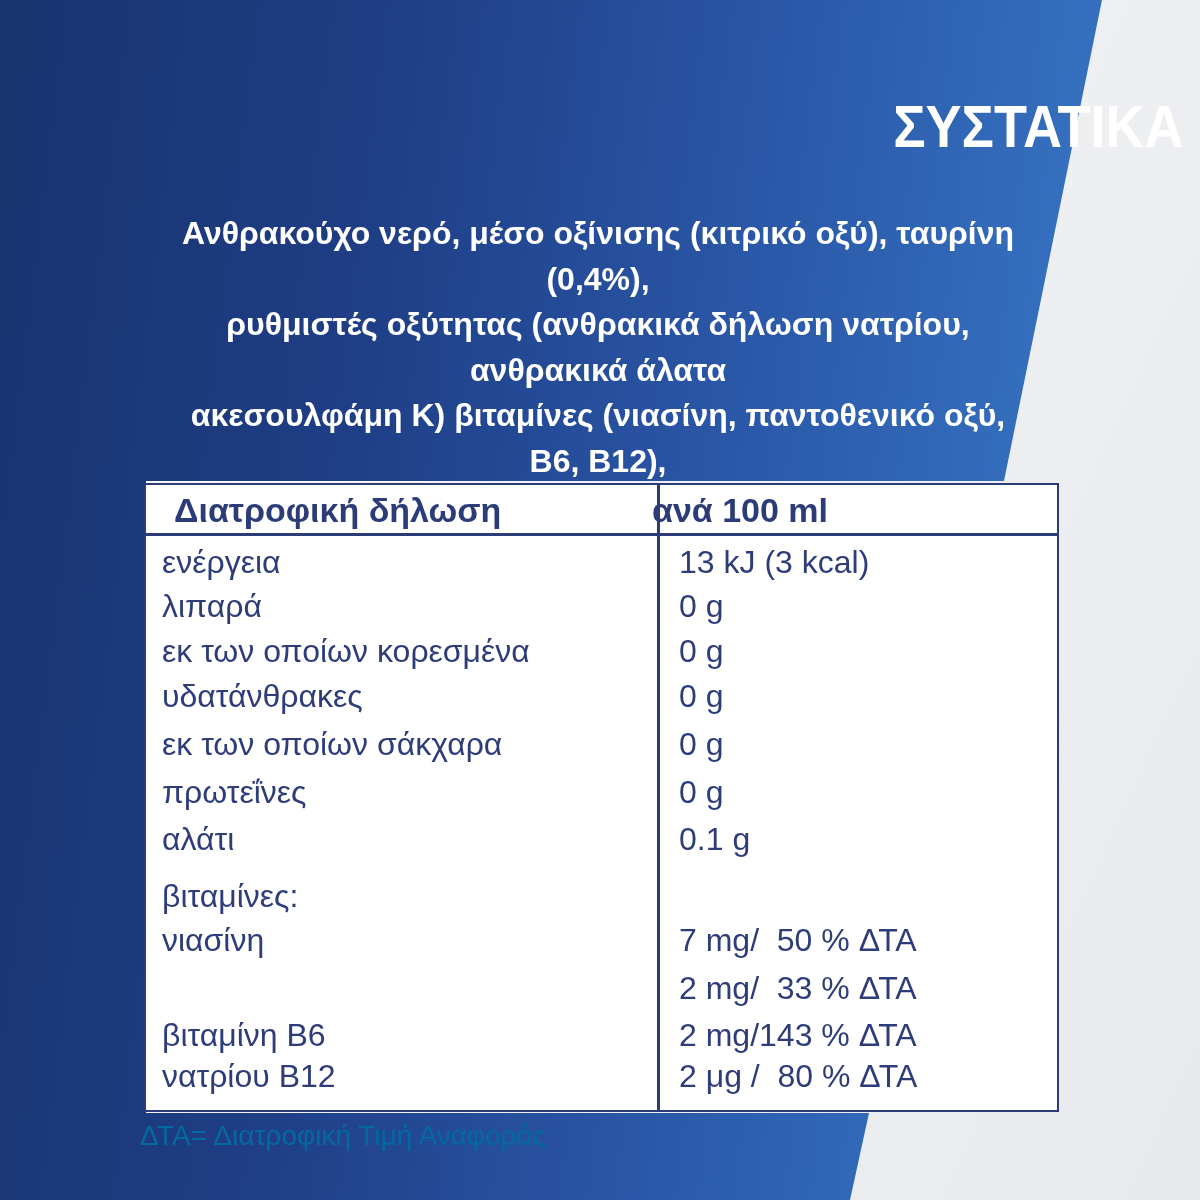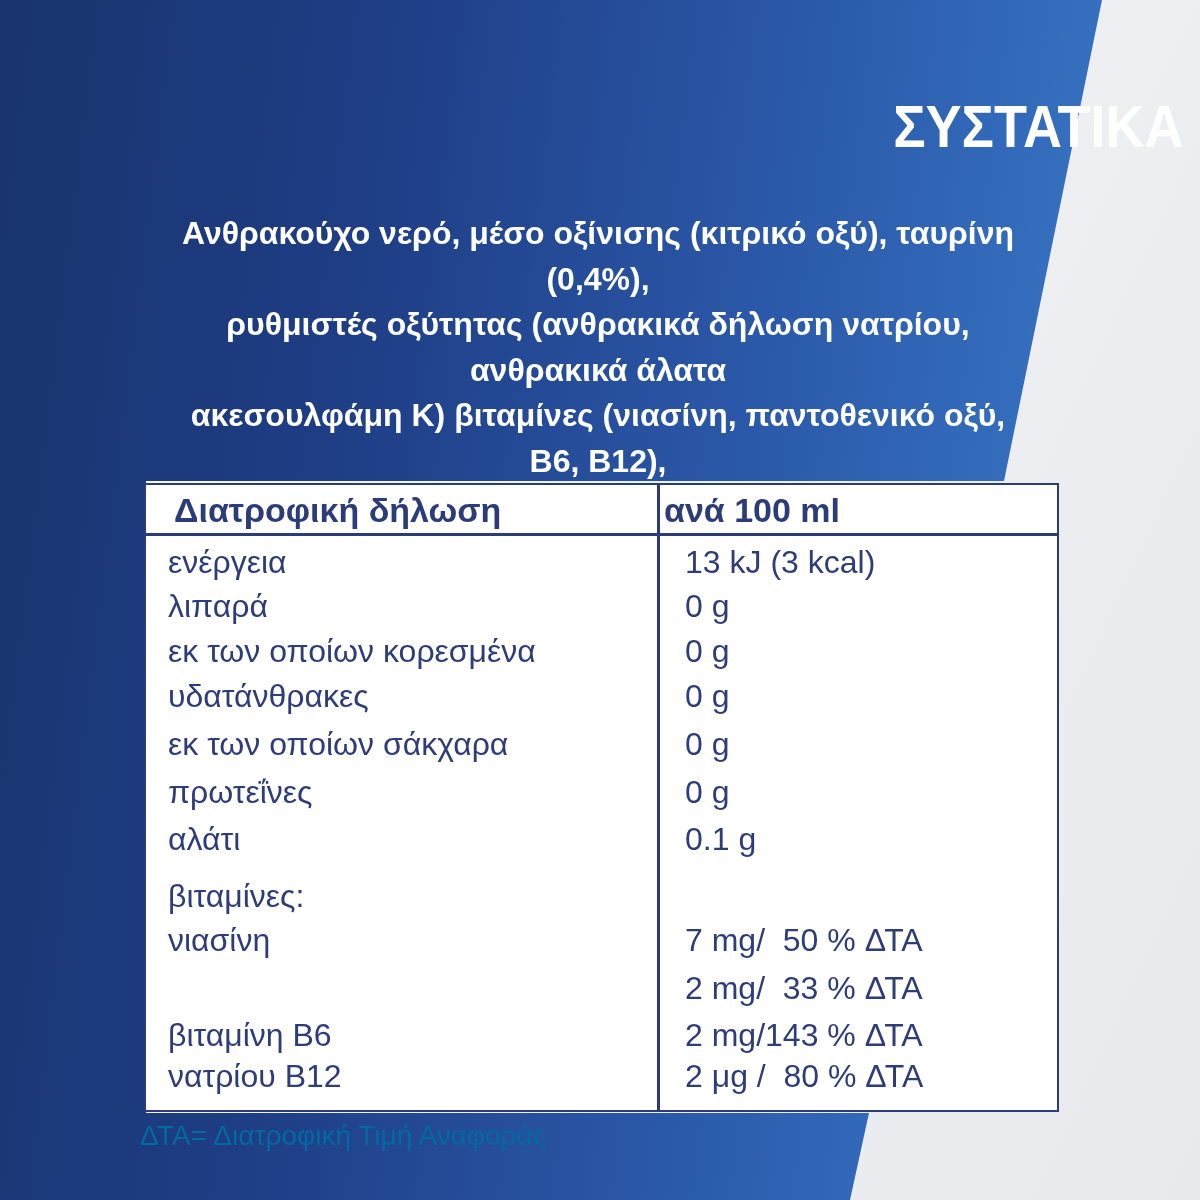--- a/index.html
+++ b/index.html
@@ -42,22 +42,22 @@
   }
   .header-divider{
     position:absolute;left:0;top:48px;width:100%;height:2.5px;
     background:#2c3c79;
   }
   .th-label,.th-value{
     position:absolute;top:8px;
     color:#2c3c79;font-size:34px;font-weight:700;line-height:1;white-space:pre;
   }
   .th-label{left:28px;text-decoration-thickness:3px;text-underline-offset:6px;}
-  .th-value{left:518px;}
-  .trow{position:absolute;left:6px;width:100%;height:40px;text-align:center;}
+  .th-value{left:506px;}
+  .trow{position:absolute;left:0;width:100%;height:40px;text-align:center;}
   .tlabel,.tvalue{
     position:absolute;top:0;color:#2e3d7a;
     font-size:32px;line-height:1;white-space:pre;
   }
   .tlabel{left:16px;}
   .tvalue{left:533px;}
   .footnote{
     position:absolute;left:140px;top:1119px;
     color:#0369a1;font-size:28px;line-height:1.2;white-space:pre;
   }

